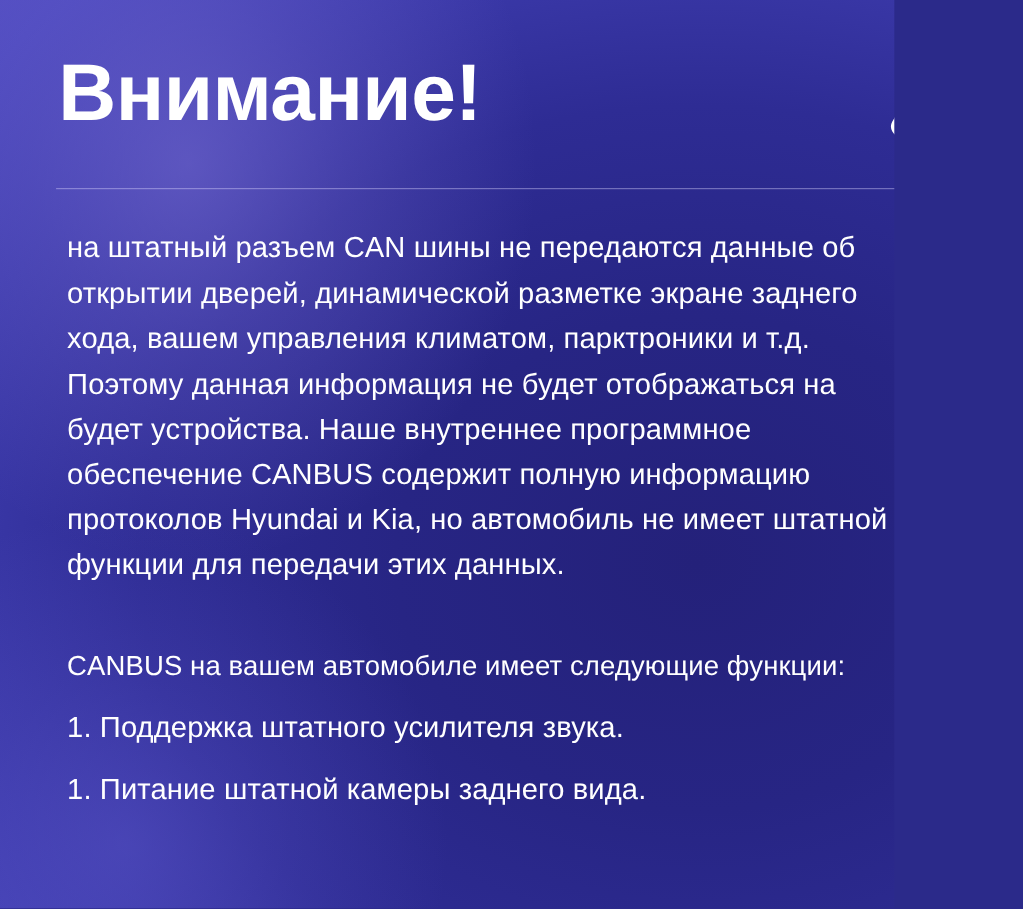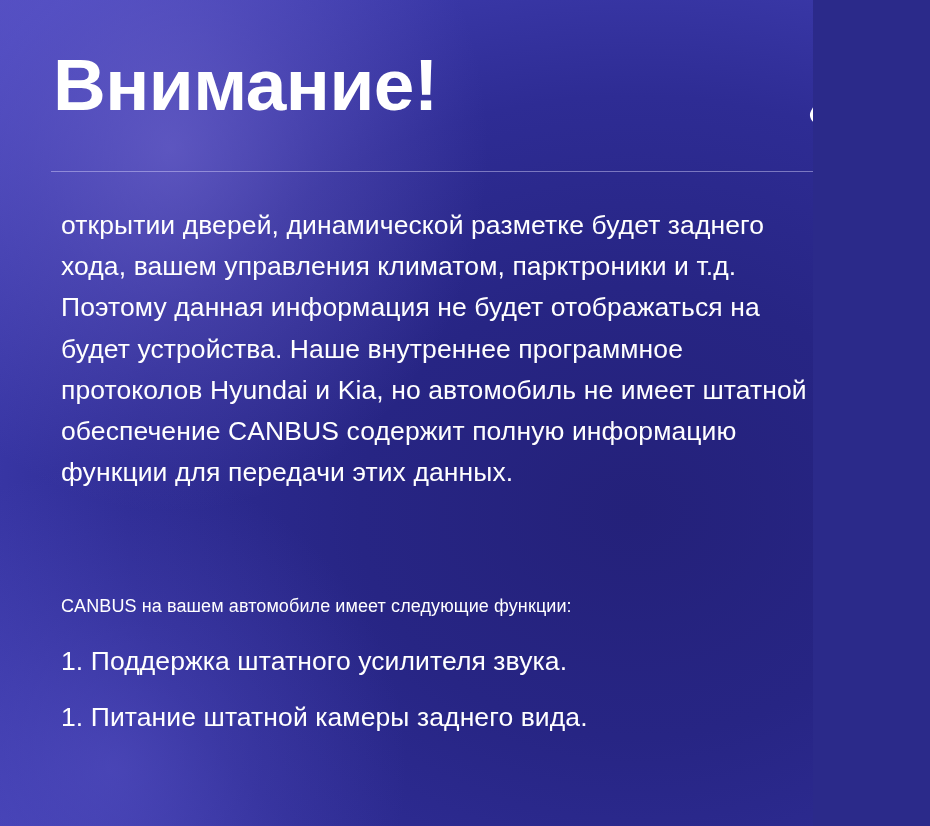--- a/index.html
+++ b/index.html
@@ -122,21 +122,21 @@
 
   #feature-block {
     position: absolute;
     left: 61px;
     top: 586px;
     width: 826px;
   }
 
   #feature-intro {
     color: #ffffff;
-    font-size: 18px;
+    font-size: 25px;
     font-weight: 400;
     line-height: 41.2px;
     letter-spacing: 0.1px;
     white-space: nowrap;
     margin-bottom: 4px;
   }
 
   .feature-item {
     color: #ffffff;
     font-size: 26.5px;
@@ -170,26 +170,27 @@
                  C38.6 7.8 36.4 6.5 34 6.5 Z" fill="none" stroke="#ffffff" stroke-width="4.6" stroke-linejoin="round"></path>
         <rect x="31.5" y="24.5" width="5.2" height="18.5" rx="2.6" fill="#ffffff"></rect>
         <circle cx="34.1" cy="50.3" r="3.1" fill="#ffffff"></circle>
       </svg>
     </div>
 
     <div id="header-divider"></div>
   </div>
 
   <div id="body-copy" class="layer">
-    <div class="para-line">открытии дверей, динамической разметке будет заднего</div>
+    <div class="para-line">на штатный разъем CAN шины не передаются данные об</div>
+    <div class="para-line">открытии дверей, динамической разметке экране заднего</div>
     <div class="para-line">хода, вашем управления климатом, парктроники и т.д.</div>
     <div class="para-line">Поэтому данная информация не будет отображаться на</div>
     <div class="para-line">будет устройства. Наше внутреннее программное</div>
+    <div class="para-line">обеспечение CANBUS содержит полную информацию</div>
     <div class="para-line">протоколов Hyundai и Kia, но автомобиль не имеет штатной</div>
-    <div class="para-line">обеспечение CANBUS содержит полную информацию</div>
     <div class="para-line">функции для передачи этих данных.</div>
   </div>
 
   <div id="feature-block" class="layer">
     <div id="feature-intro">CANBUS на вашем автомобиле имеет следующие функции:</div>
 
     <div class="feature-item">1. Поддержка штатного усилителя звука.</div>
     <div class="feature-item">1. Питание штатной камеры заднего вида.</div>
   </div>
 

